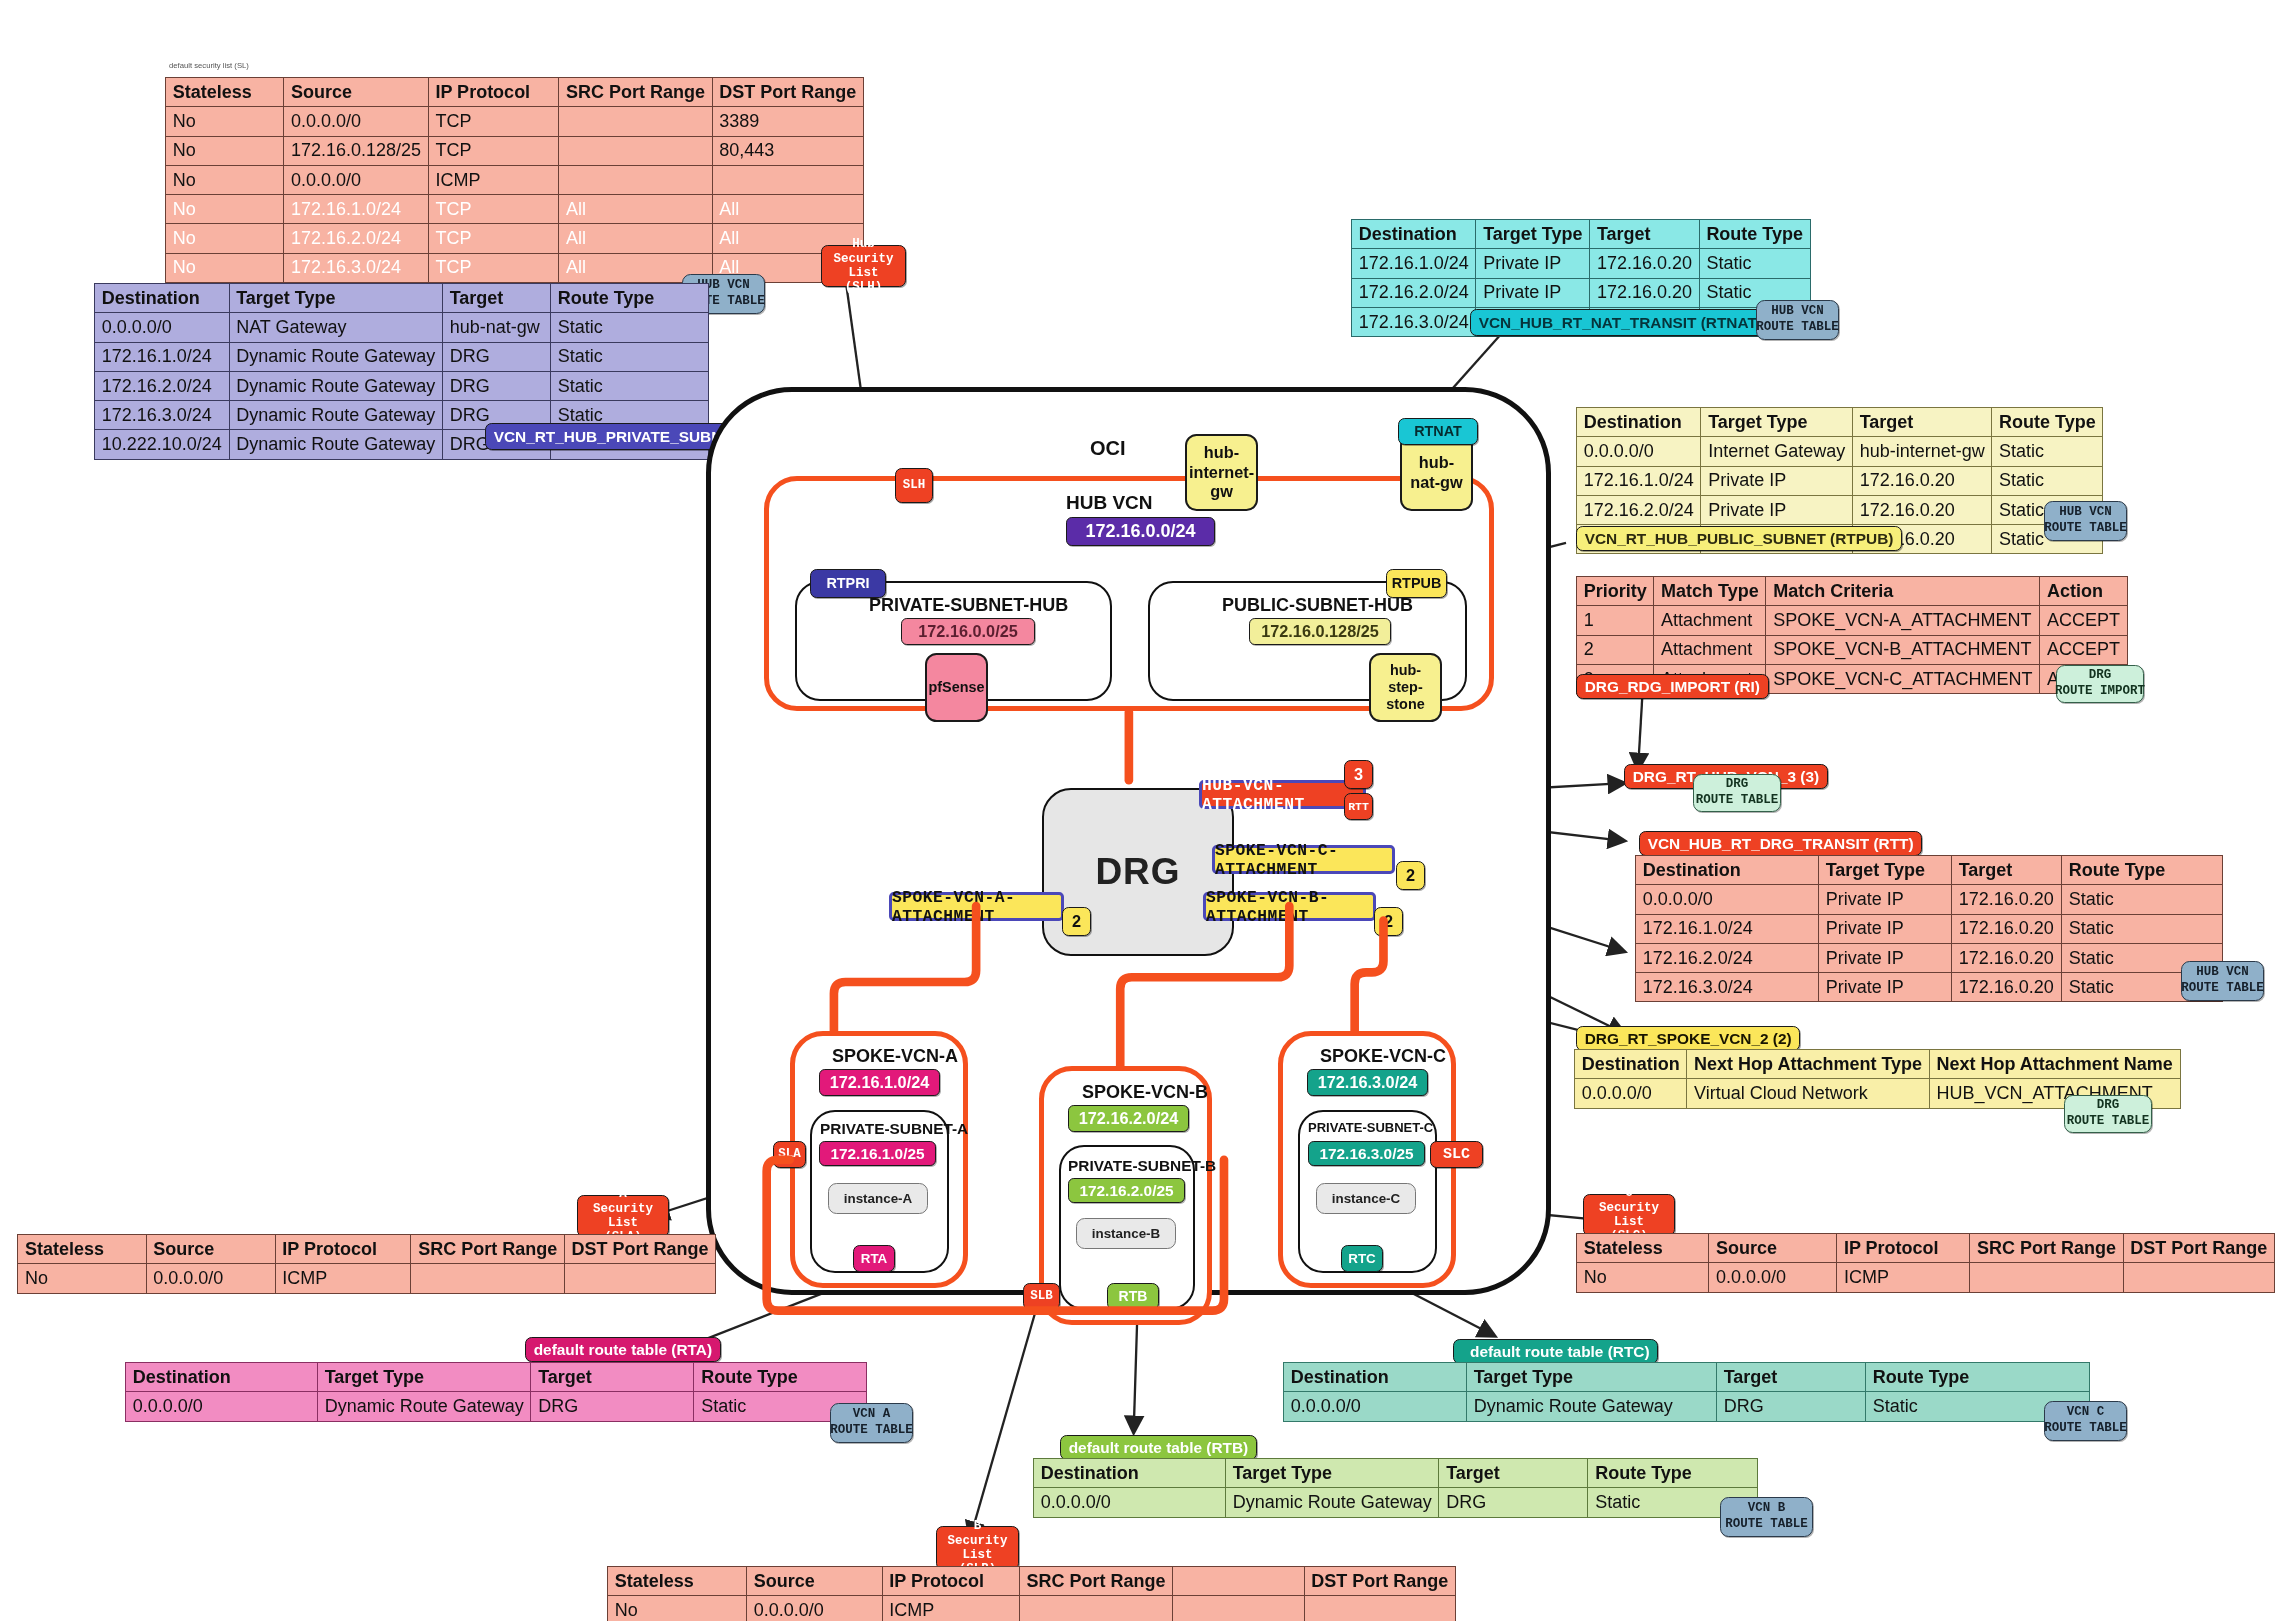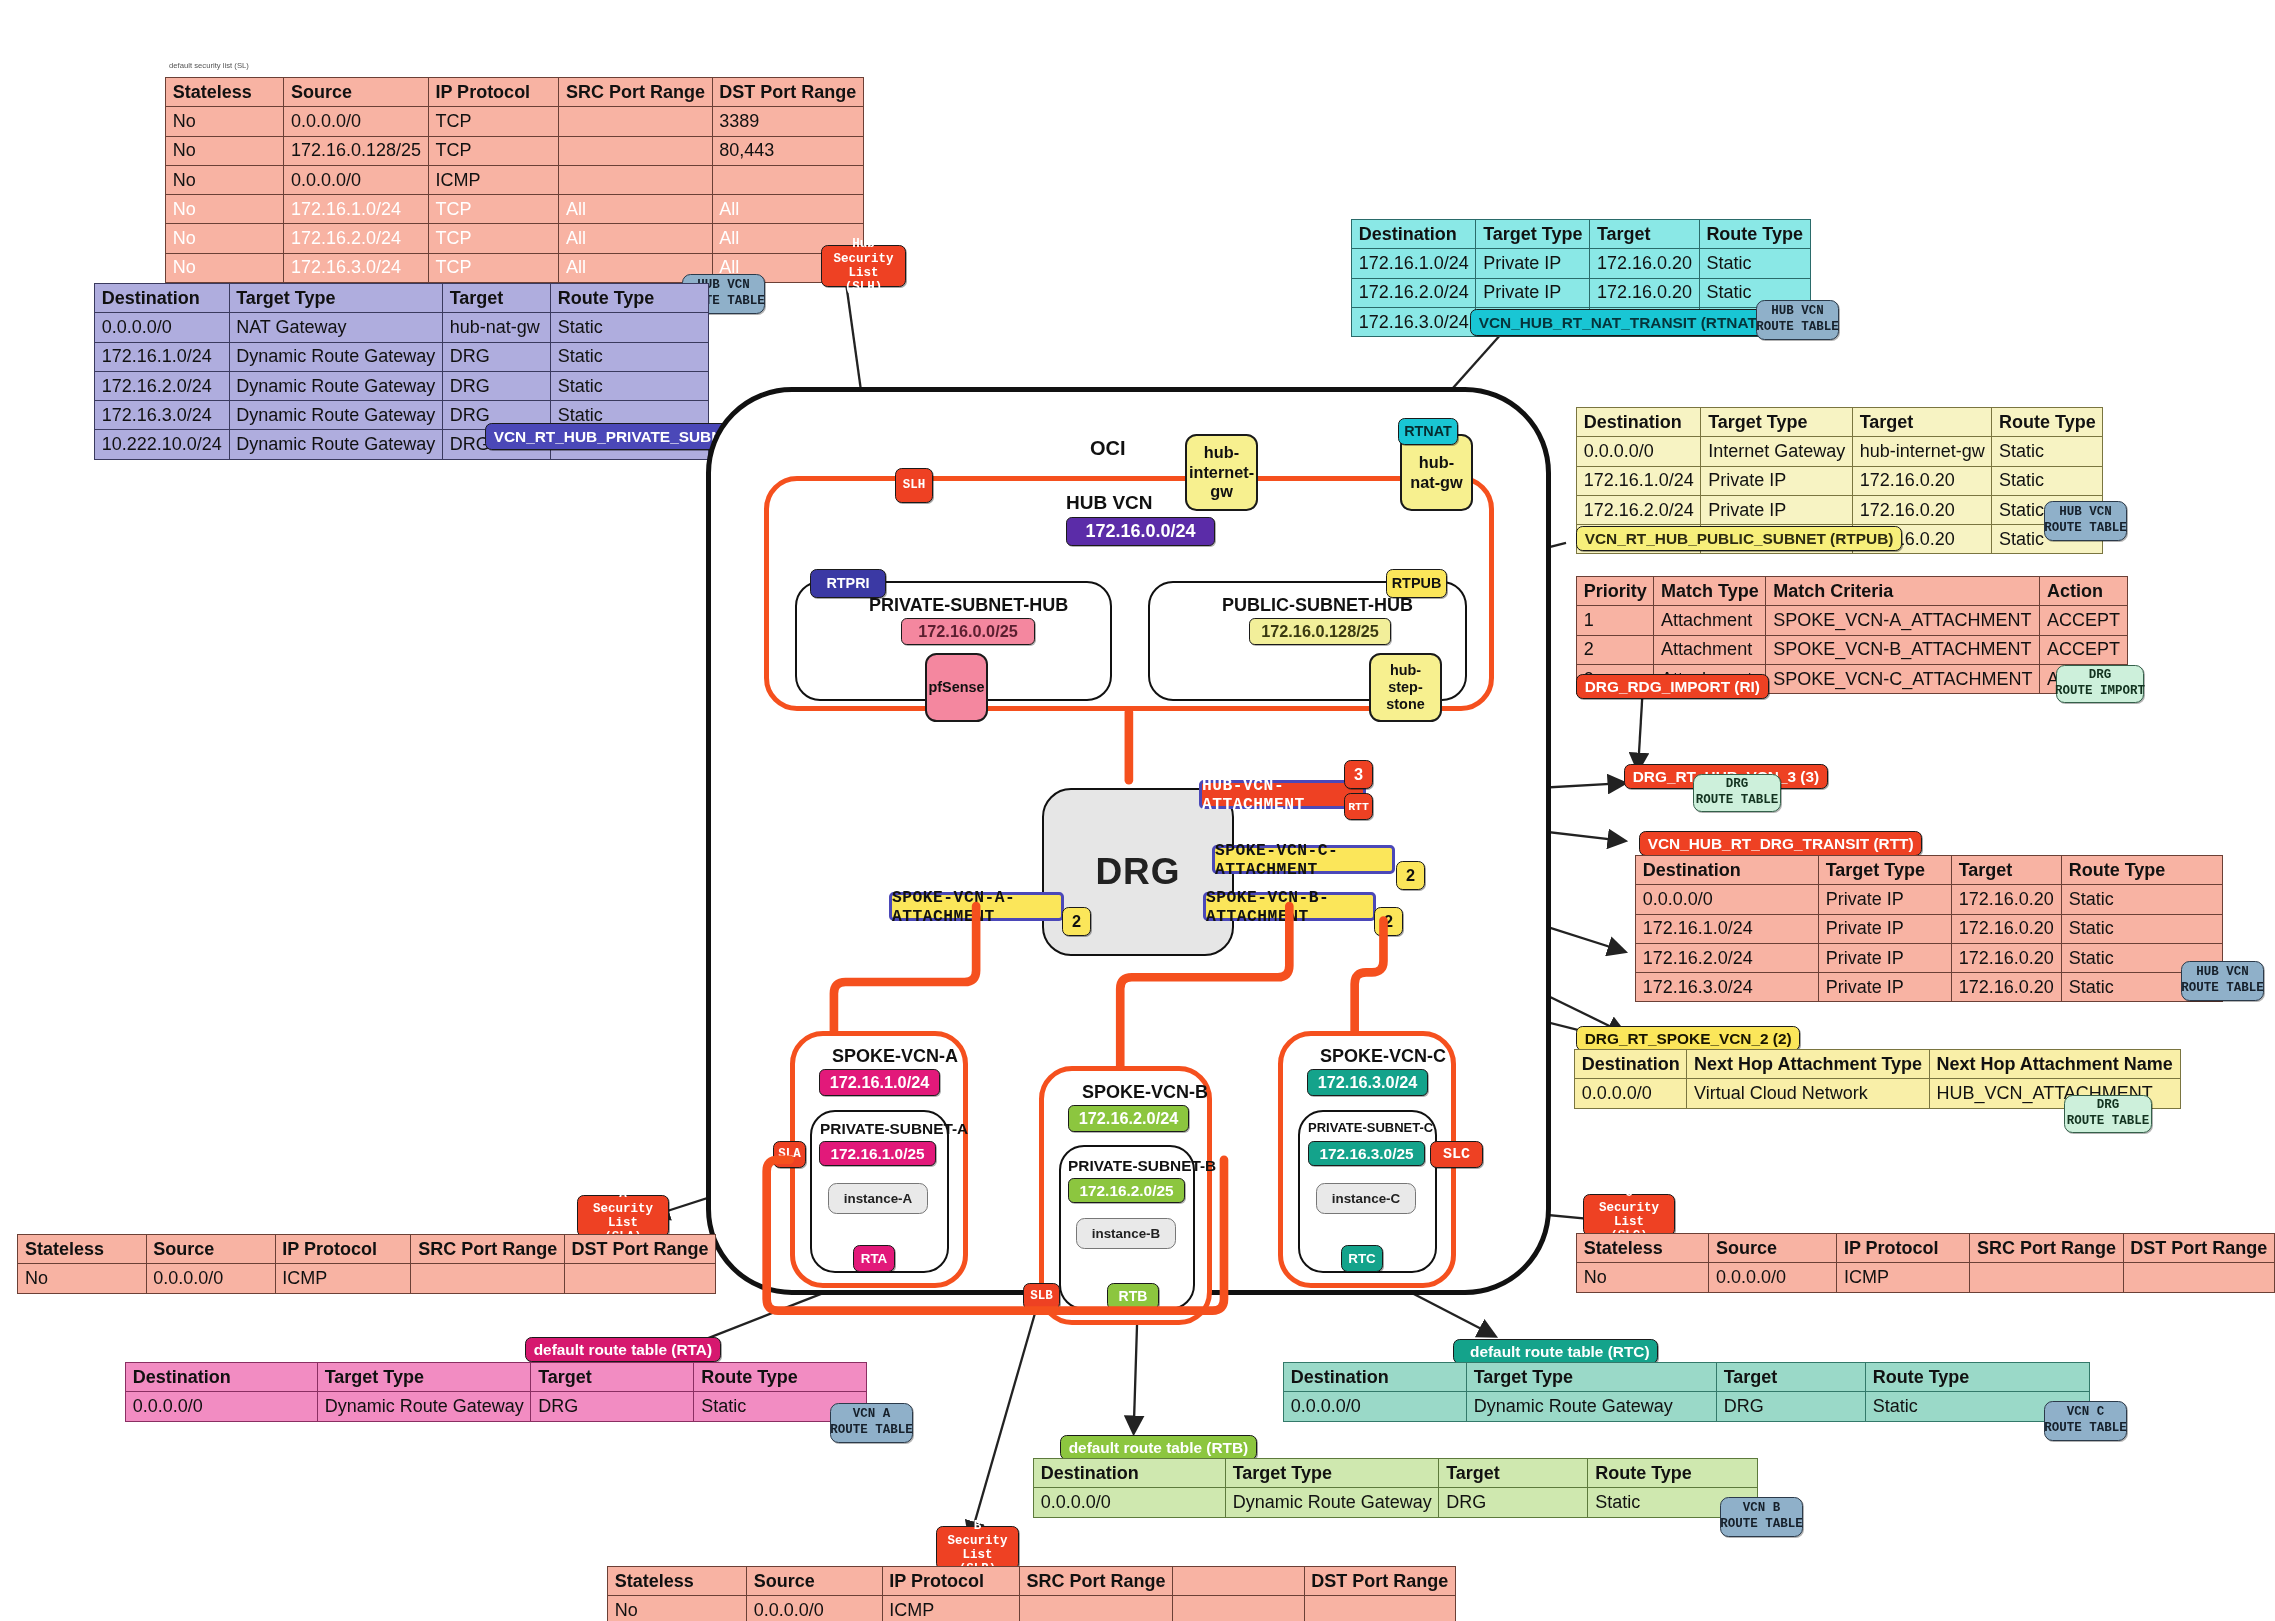--- a/index.html
+++ b/index.html
@@ -446,21 +446,21 @@
   <div class="oci-cloud"></div>
   <div class="lbl" style="left:1090px; top:437px; font-size:20px;">OCI</div>
 
   <div class="hub-vcn"></div>
   <div class="lbl" style="left:1066px; top:492px;">HUB VCN</div>
   <div class="cidr purple" style="left:1066px; top:517px; width:149px; height:29px;">172.16.0.0/24</div>
 
   <div class="chip red mono" style="left:895px; top:468px; width:38px; height:35px;">SLH</div>
   <div class="gwbox" style="left:1185px; top:434px; width:73px; height:77px;">hub-internet-gw</div>
   <div class="gwbox" style="left:1400px; top:434px; width:73px; height:77px;">hub-nat-gw</div>
-  <div class="chip cyanc" style="left:1398px; top:418px; width:60px; height:27px;">RTNAT</div>
+  <div class="chip cyanc" style="left:1398px; top:418px; width:80px; height:27px;">RTNAT</div>
 
   <div class="subnet" style="left:795px; top:581px; width:317px; height:120px;"></div>
   <div class="chip bluec" style="left:810px; top:569px; width:76px; height:29px;">RTPRI</div>
   <div class="lbl" style="left:869px; top:595px; font-size:18px;">PRIVATE-SUBNET-HUB</div>
   <div class="cidr pink" style="left:901px; top:618px; width:134px; height:27px; font-size:16.3px;">172.16.0.0/25</div>
   <div class="gwbox pinkfw" style="left:925px; top:653px; width:63px; height:69px; font-size:14.4px;">pfSense</div>
 
   <div class="subnet" style="left:1148px; top:581px; width:319px; height:120px;"></div>
   <div class="chip yellow" style="left:1386px; top:569px; width:61px; height:29px;">RTPUB</div>
   <div class="lbl" style="left:1222px; top:595px; font-size:18px;">PUBLIC-SUBNET-HUB</div>
@@ -568,21 +568,21 @@
       </thead>
     <tbody>
       <tr>
           <td>0.0.0.0/0</td>
           <td>Dynamic Route Gateway</td>
           <td>DRG</td>
           <td>Static</td>
         </tr>
     </tbody>
   </table>
-  <div class="badge" style="left:1720px; top:1497px; width:83px; height:40px; white-space:pre;">VCN B
+  <div class="badge" style="left:1720px; top:1497px; width:93px; height:40px; white-space:pre;">VCN B
 ROUTE TABLE</div>
 
   <div class="ttag tealc" style="left:1453px; top:1339px; height:25px;">default route table (RTC)</div>
   <table class="tbl t-teal" style="left:1283px; top:1362px; width:807px;">
     <thead>
         <tr>
       <th style="width:183px">Destination</th>
       <th style="width:250px">Target Type</th>
       <th style="width:149px">Target</th>
       <th>Route Type</th>

